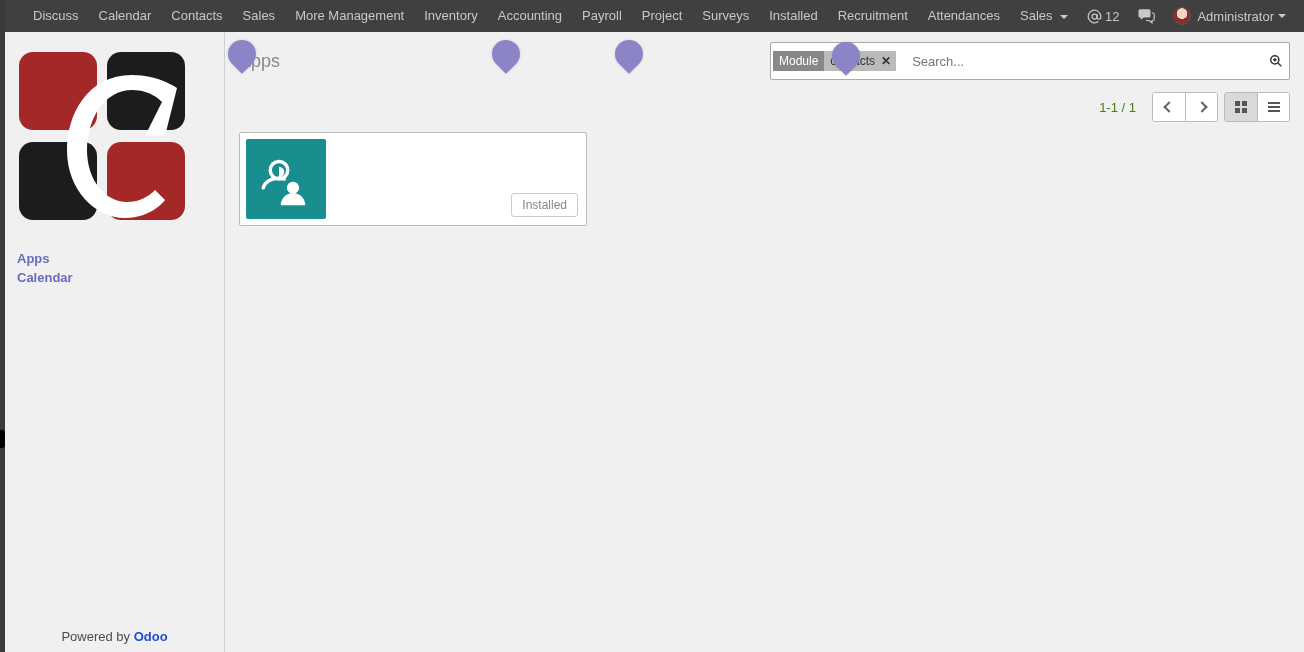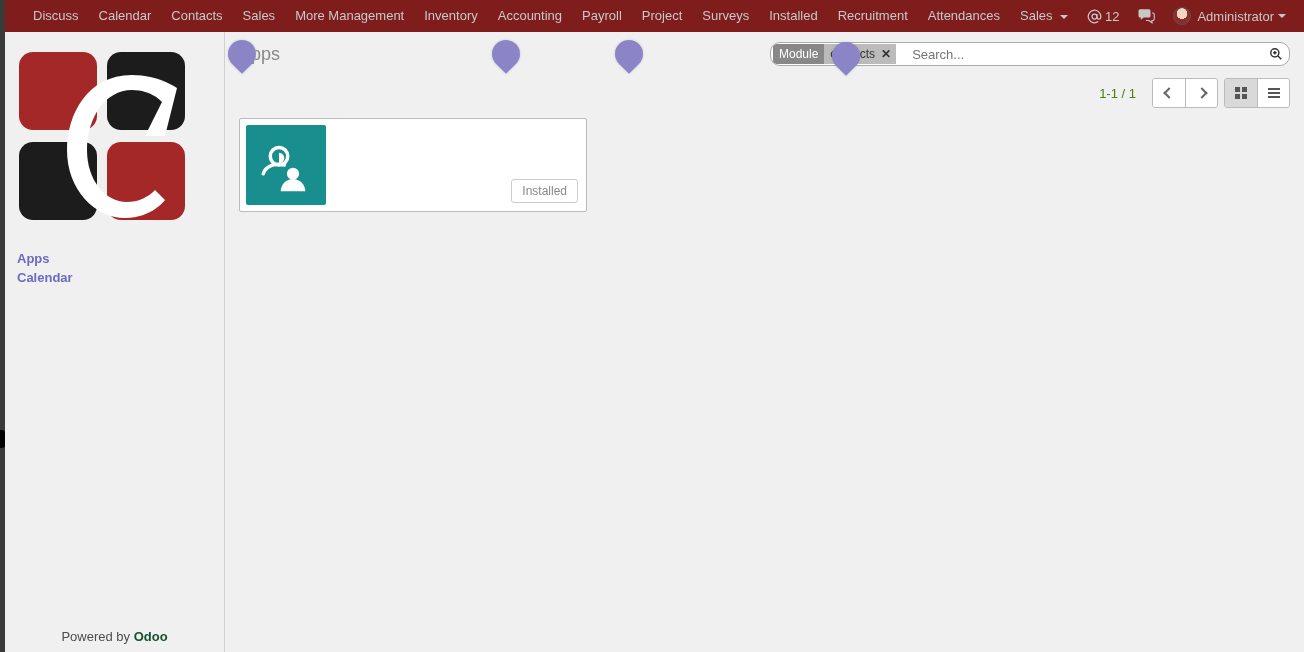--- a/index.html
+++ b/index.html
@@ -3,47 +3,47 @@
 <meta charset="utf-8">
 <style>
   * { box-sizing: border-box; margin: 0; padding: 0; }
   body { font-family: -apple-system, BlinkMacSystemFont, "Segoe UI", Helvetica, Arial, sans-serif; font-size: 13px; color: #4c4c4c; background: #f0f0f0; width: 1304px; height: 652px; overflow: hidden; position: relative; }
 
   
   .left-strip { position: absolute; left: 0; top: 0; width: 5px; height: 100%; background: #3a3a3a; z-index: 10; }
   .left-strip-tab { position: absolute; left: 0; top: 430px; width: 5px; height: 18px; background: #000; border-radius: 0 3px 3px 0; }
 
   
-  .topbar { position: absolute; left: 5px; right: 0; top: 0; height: 32px; background: #7f1d1d; display: flex; align-items: center; color: #c8c8c8; z-index: 5; }
+  .topbar { position: absolute; left: 5px; right: 0; top: 0; height: 32px; background: #404040; display: flex; align-items: center; color: #c8c8c8; z-index: 5; }
   .topbar-menu { display: flex; align-items: center; height: 100%; padding-left: 18px; }
   .topbar-item { padding: 0 10px; height: 32px; line-height: 32px; cursor: pointer; white-space: nowrap; }
   .caret { display: inline-block; width: 0; height: 0; border-left: 4px solid transparent; border-right: 4px solid transparent; border-top: 4px solid #c8c8c8; margin-left: 4px; vertical-align: middle; }
   .topbar-right { margin-left: auto; display: flex; align-items: center; height: 100%; padding-right: 10px; }
   .topbar-badge { display: flex; align-items: center; padding: 0 8px; height: 36px; cursor: pointer; }
   .at-icon-svg { width: 15px; height: 15px; margin-right: 3px; }
   .chat-icon-wrap { padding: 0 10px; height: 32px; display: flex; align-items: center; cursor: pointer; }
   .chat-icon { width: 18px; height: 18px; }
   .user-menu { display: flex; align-items: center; padding: 0 8px; height: 32px; cursor: pointer; }
   .avatar { width: 18px; height: 18px; border-radius: 50%; background: radial-gradient(circle at 50% 35%, #f5d5c0 40%, #8e2b2b 42%); margin-right: 6px; border:1px solid #555;}
 
   
   .sidebar { position: absolute; left: 5px; top: 32px; width: 220px; bottom: 0; background: #f0f0f0; border-right: 1px solid #d0d0d0; display: flex; flex-direction: column; }
   .logo-wrap { padding: 18px 12px 18px 12px; }
   .logo { width: 170px; height: 172px; }
   .sidebar-links { padding: 6px 0 0 8px; }
   .sidebar-link { display: block; color: #6b6bbf; font-weight: 600; font-size: 13px; padding: 2px 4px; cursor: pointer; }
   .sidebar-footer { margin-top: auto; text-align: center; padding: 8px 0; font-size: 13px; color: #4c4c4c; }
-  .sidebar-footer b { color: #14532d; font-weight: 700; }
+  .sidebar-footer b { color: #1d4ed8; font-weight: 700; }
 
   
   .main { position: absolute; left: 225px; right: 0; top: 32px; bottom: 0; background: #f0f0f0; }
   .main-header { display: flex; align-items: center; padding: 10px 14px 6px 14px; }
   .page-title { font-size: 18px; color: #888; font-weight: 400; }
   .search-wrap { margin-left: auto; width: 520px; }
-  .search-box { display: flex; align-items: center; height: 24px; border: 1px solid #aaa; background: #fff; border-radius: 10px; overflow: hidden; }
+  .search-box { display: flex; align-items: center; height: 38px; border: 1px solid #aaa; background: #fff; border-radius: 2px; overflow: hidden; }
   .facet { display: flex; align-items: stretch; margin: 2px 0 2px 2px; height: 20px; font-size: 12px; }
   .facet-label { background: #888; color: #fff; padding: 0 6px; display: flex; align-items: center; }
   .facet-value { background: #bbb; color: #333; padding: 0 4px 0 6px; display: flex; align-items: center; }
   .facet-remove { background: #bbb; color: #333; padding: 0 5px 0 2px; display: flex; align-items: center; cursor: pointer; font-weight: bold; }
   .search-input { flex: 1; border: none; outline: none; padding: 0 16px; font-size: 13px; height: 100%; }
   .search-zoom { width: 26px; display: flex; align-items: center; justify-content: center; cursor: pointer; color: #555; }
   .zoom-svg { width: 14px; height: 14px; }
 
   .toolbar-row { display: flex; justify-content: flex-end; align-items: center; padding: 6px 14px 10px 14px; }
   .page-counter { font-size: 13px; color: #4d7c0f; margin-right: 10px; }

